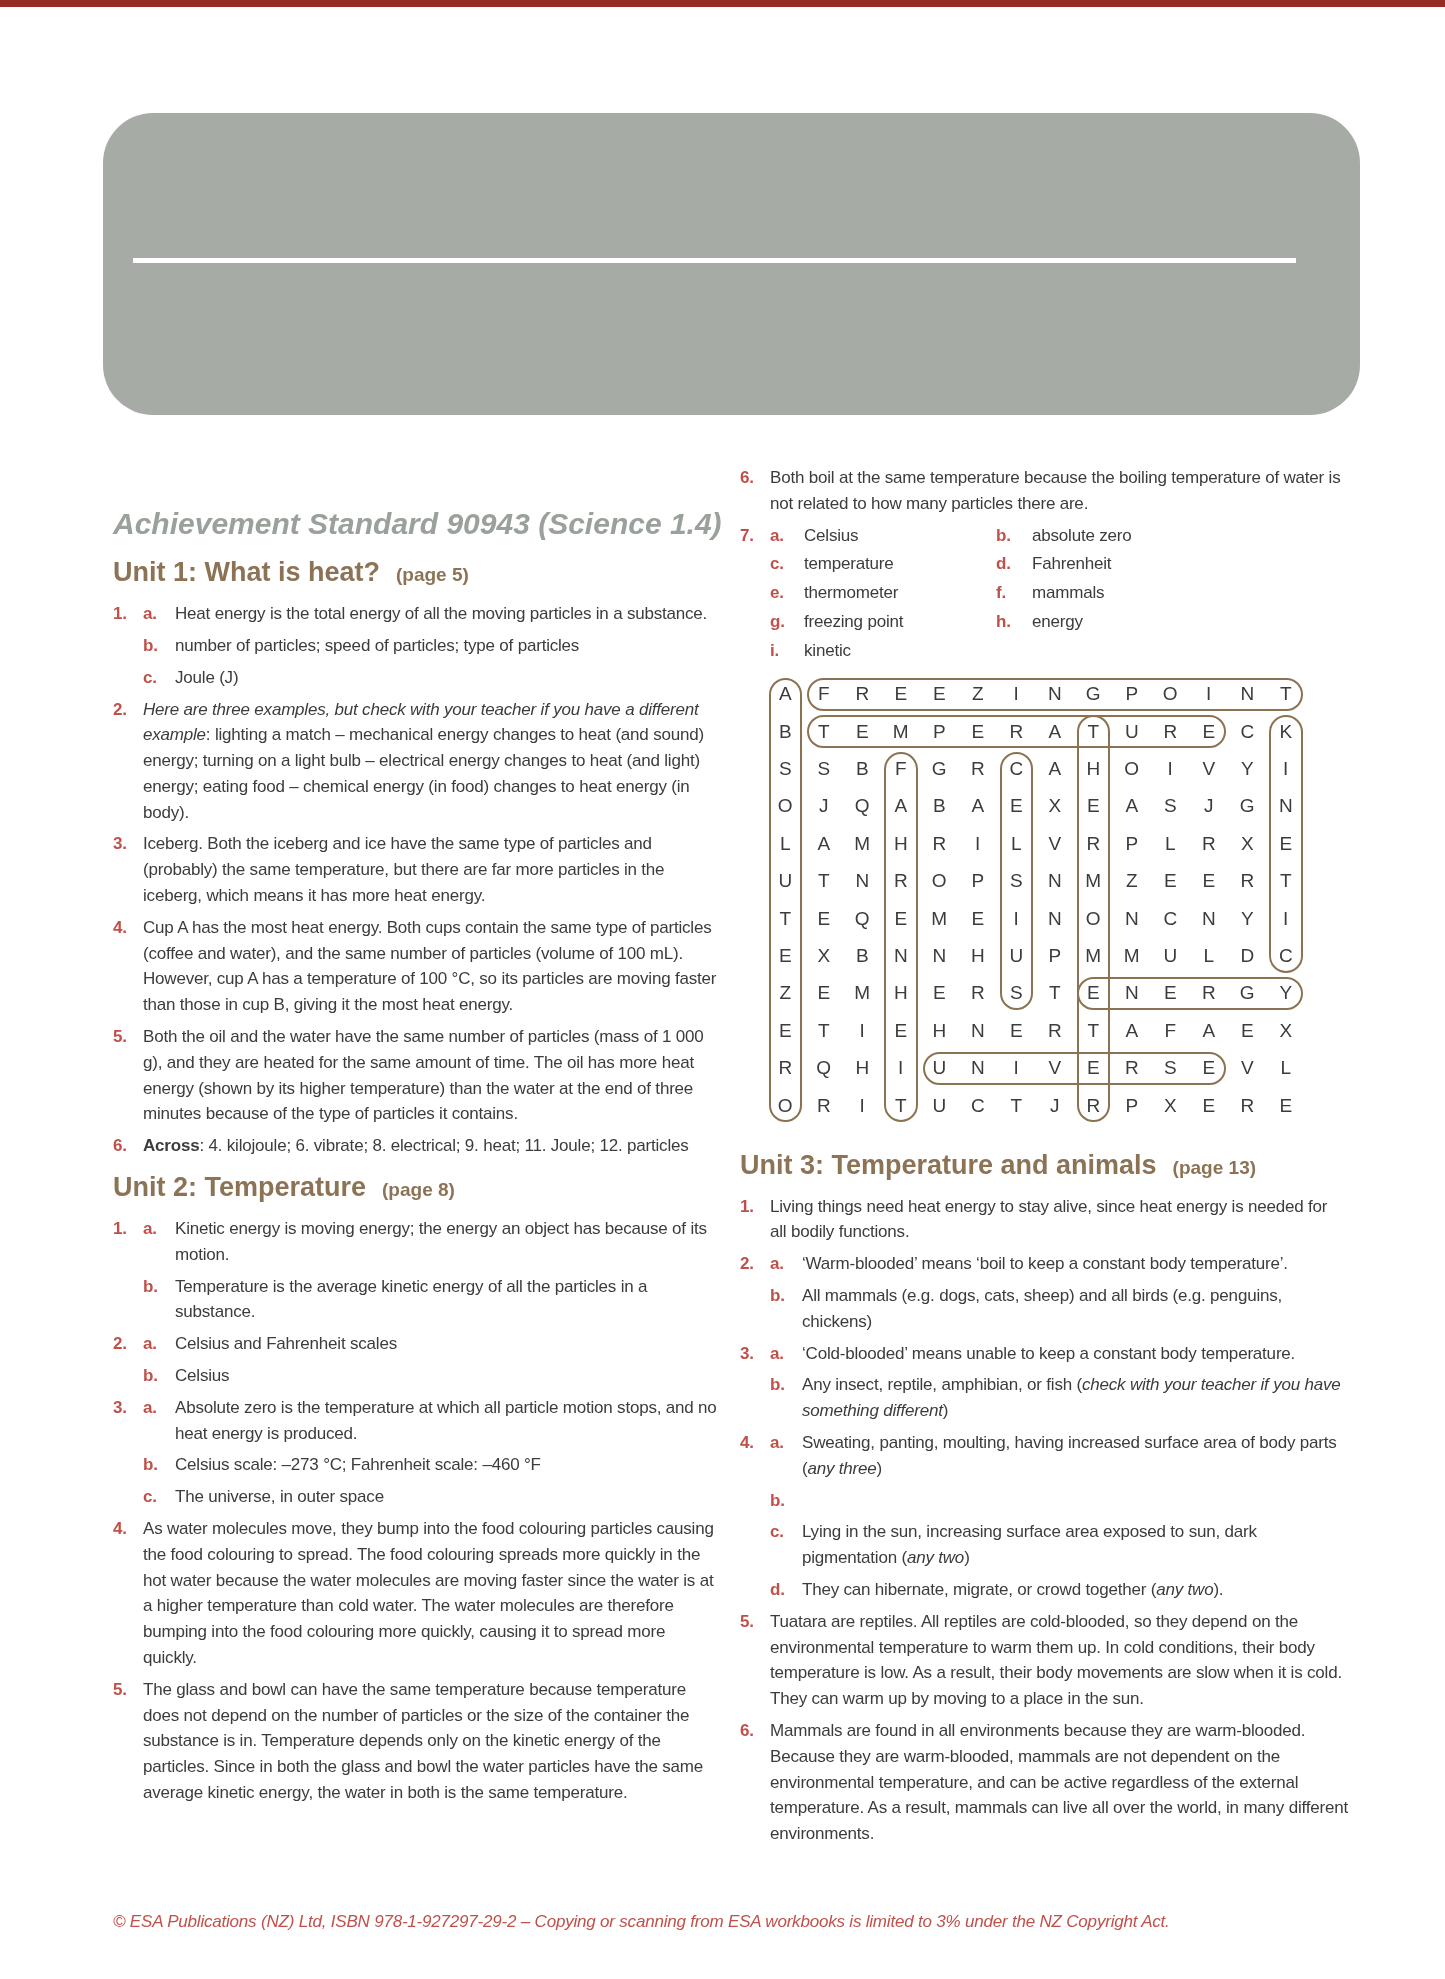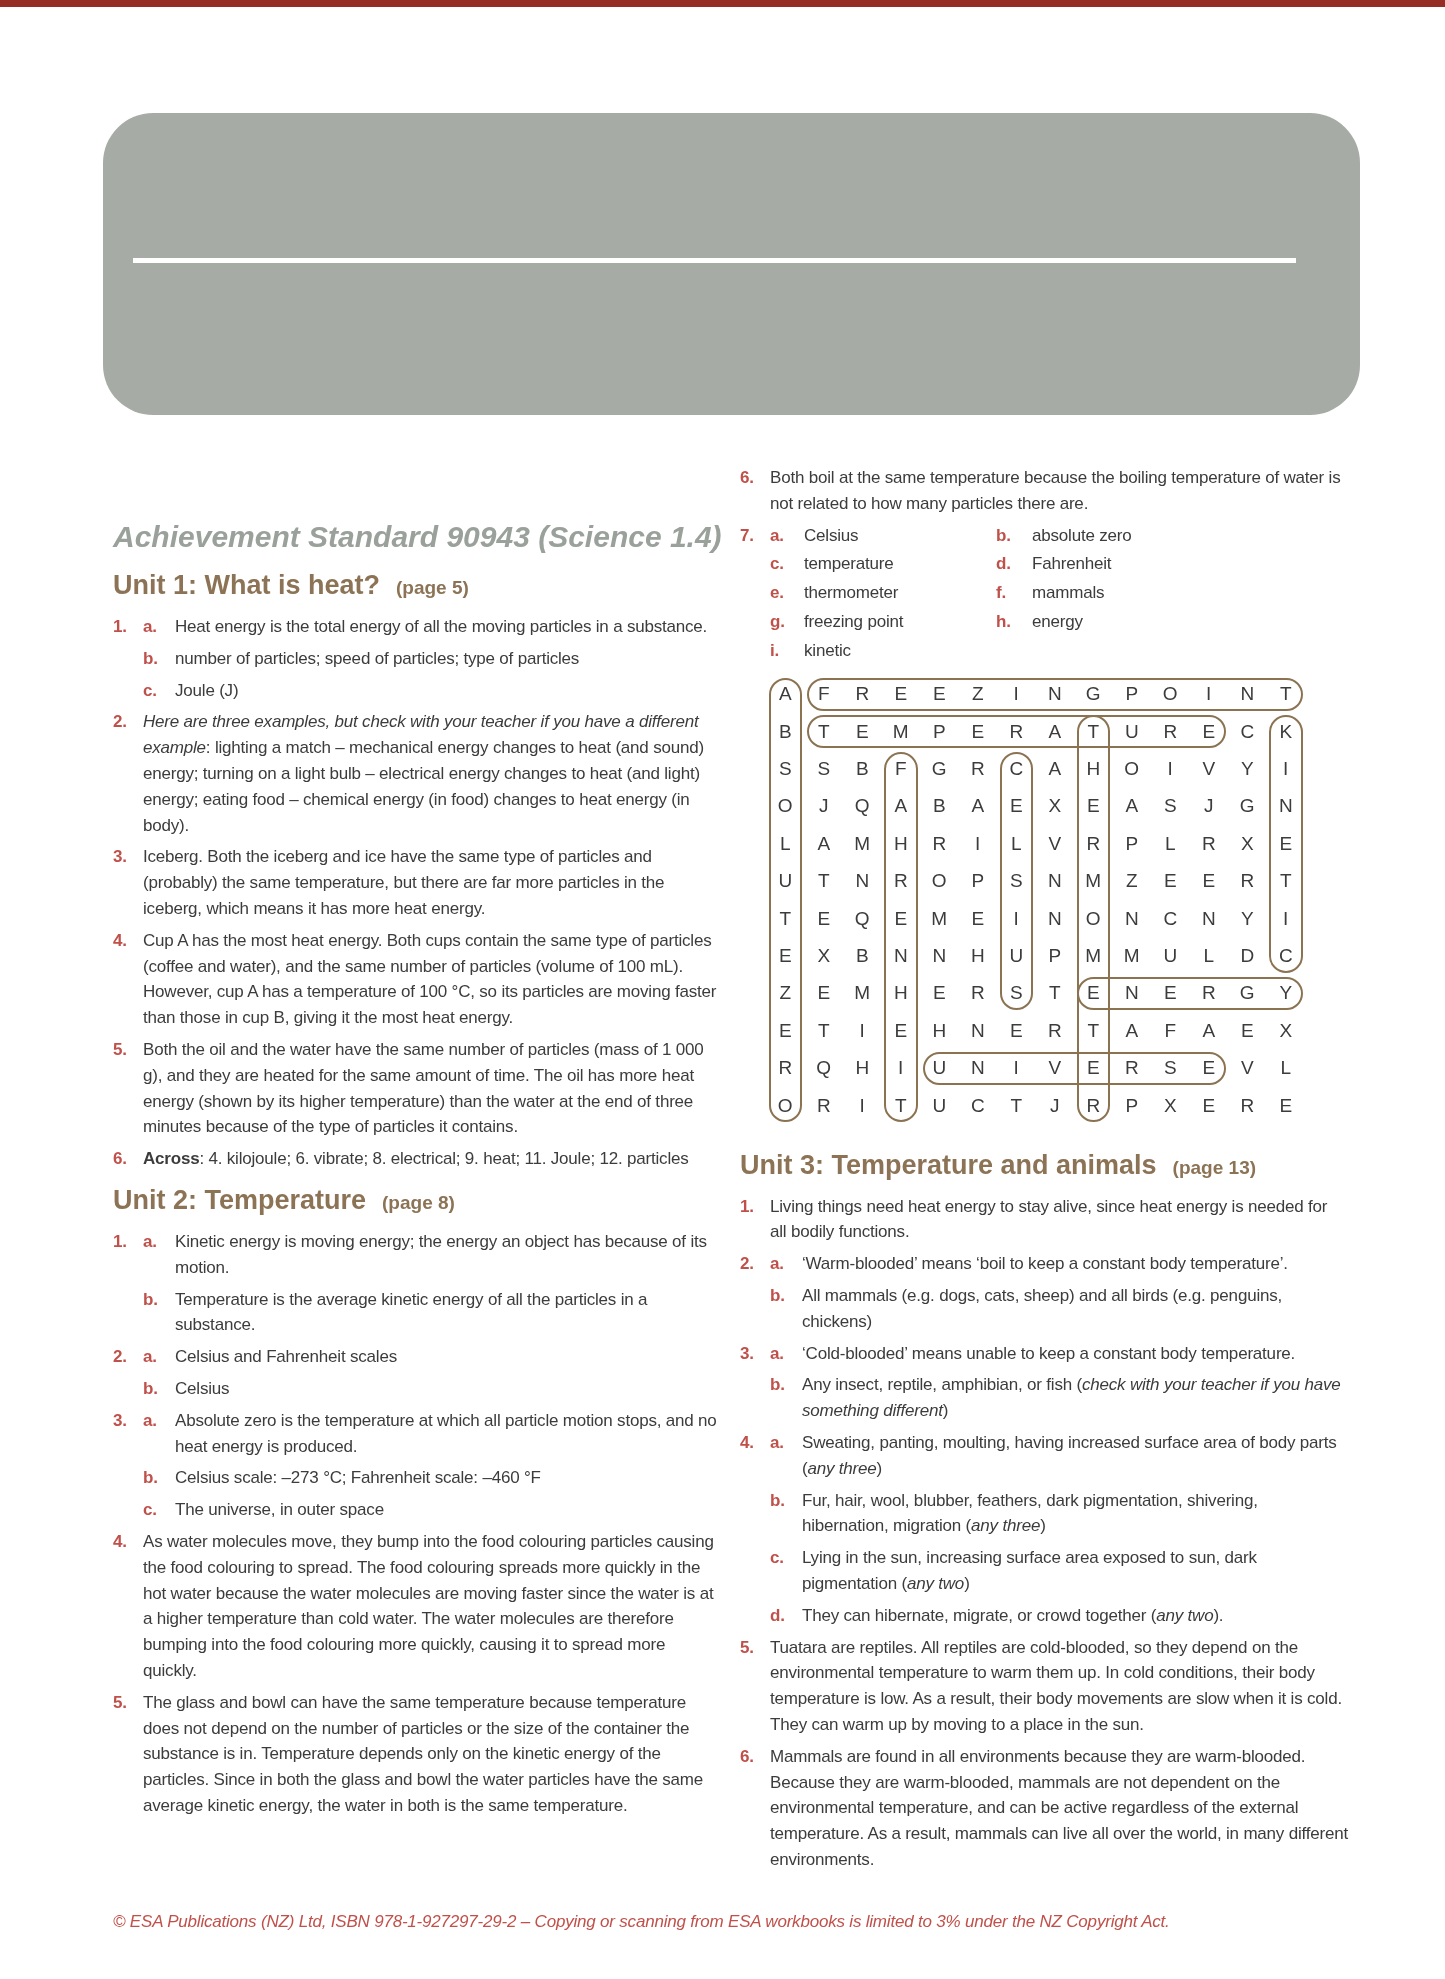--- a/index.html
+++ b/index.html
@@ -367,21 +367,20 @@
             <div class="text"><span>Any insect, reptile, amphibian, or fish (</span><span class="i">check with your teacher if you have something different</span><span>)</span></div>
           </div>
           <div class="row">
             <span class="num">4.</span>
             <span class="letter">a.</span>
             <div class="text"><span>Sweating, panting, moulting, having increased surface area of body parts (</span><span class="i">any three</span><span>)</span></div>
           </div>
           <div class="row">
             <span class="num"></span>
             <span class="letter">b.</span>
-            <div class="text"><span>Fur, hair, wool, blubber, feathers, dark pigmentation, shivering, hibernation, migration (</span><span class="i">any three</span><span>)</span></div>
           </div>
           <div class="row">
             <span class="num"></span>
             <span class="letter">c.</span>
             <div class="text"><span>Lying in the sun, increasing surface area exposed to sun, dark pigmentation (</span><span class="i">any two</span><span>)</span></div>
           </div>
           <div class="row">
             <span class="num"></span>
             <span class="letter">d.</span>
             <div class="text"><span>They can hibernate, migrate, or crowd together (</span><span class="i">any two</span><span>).</span></div>

